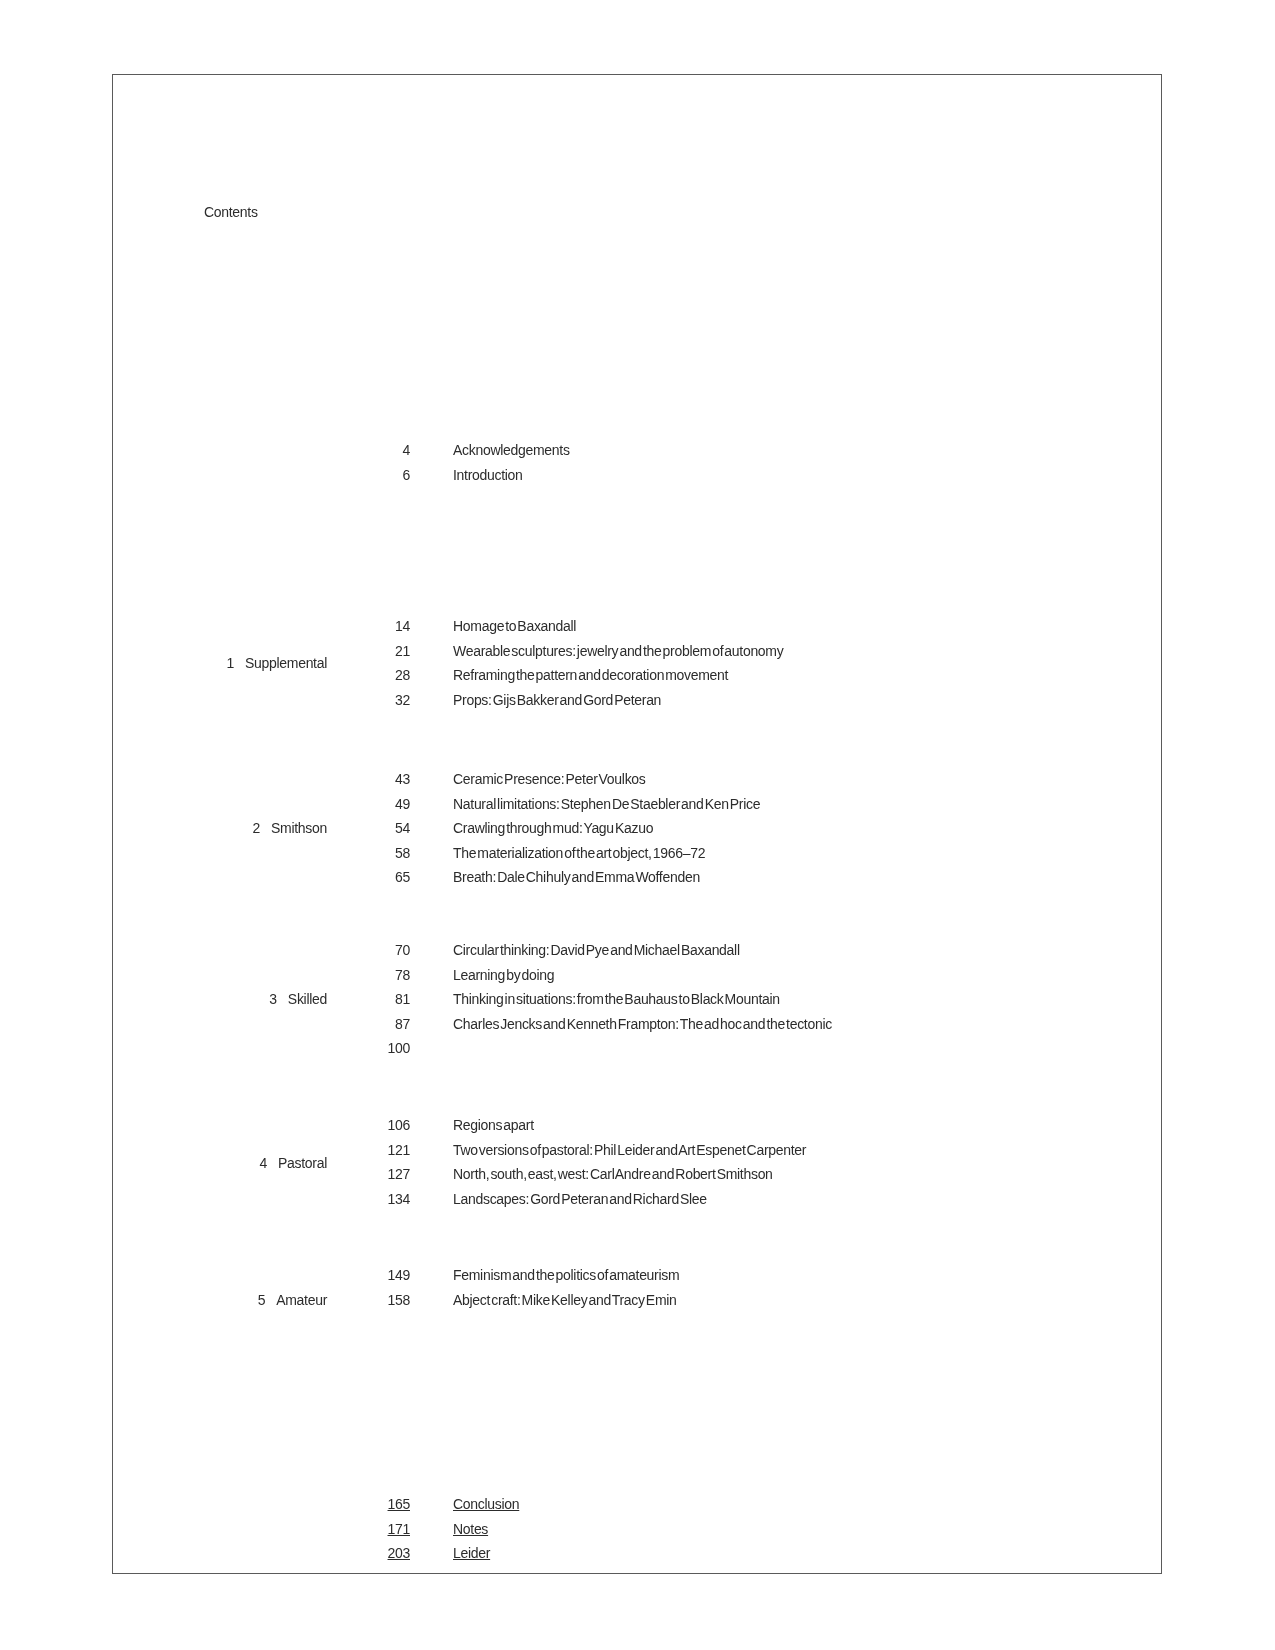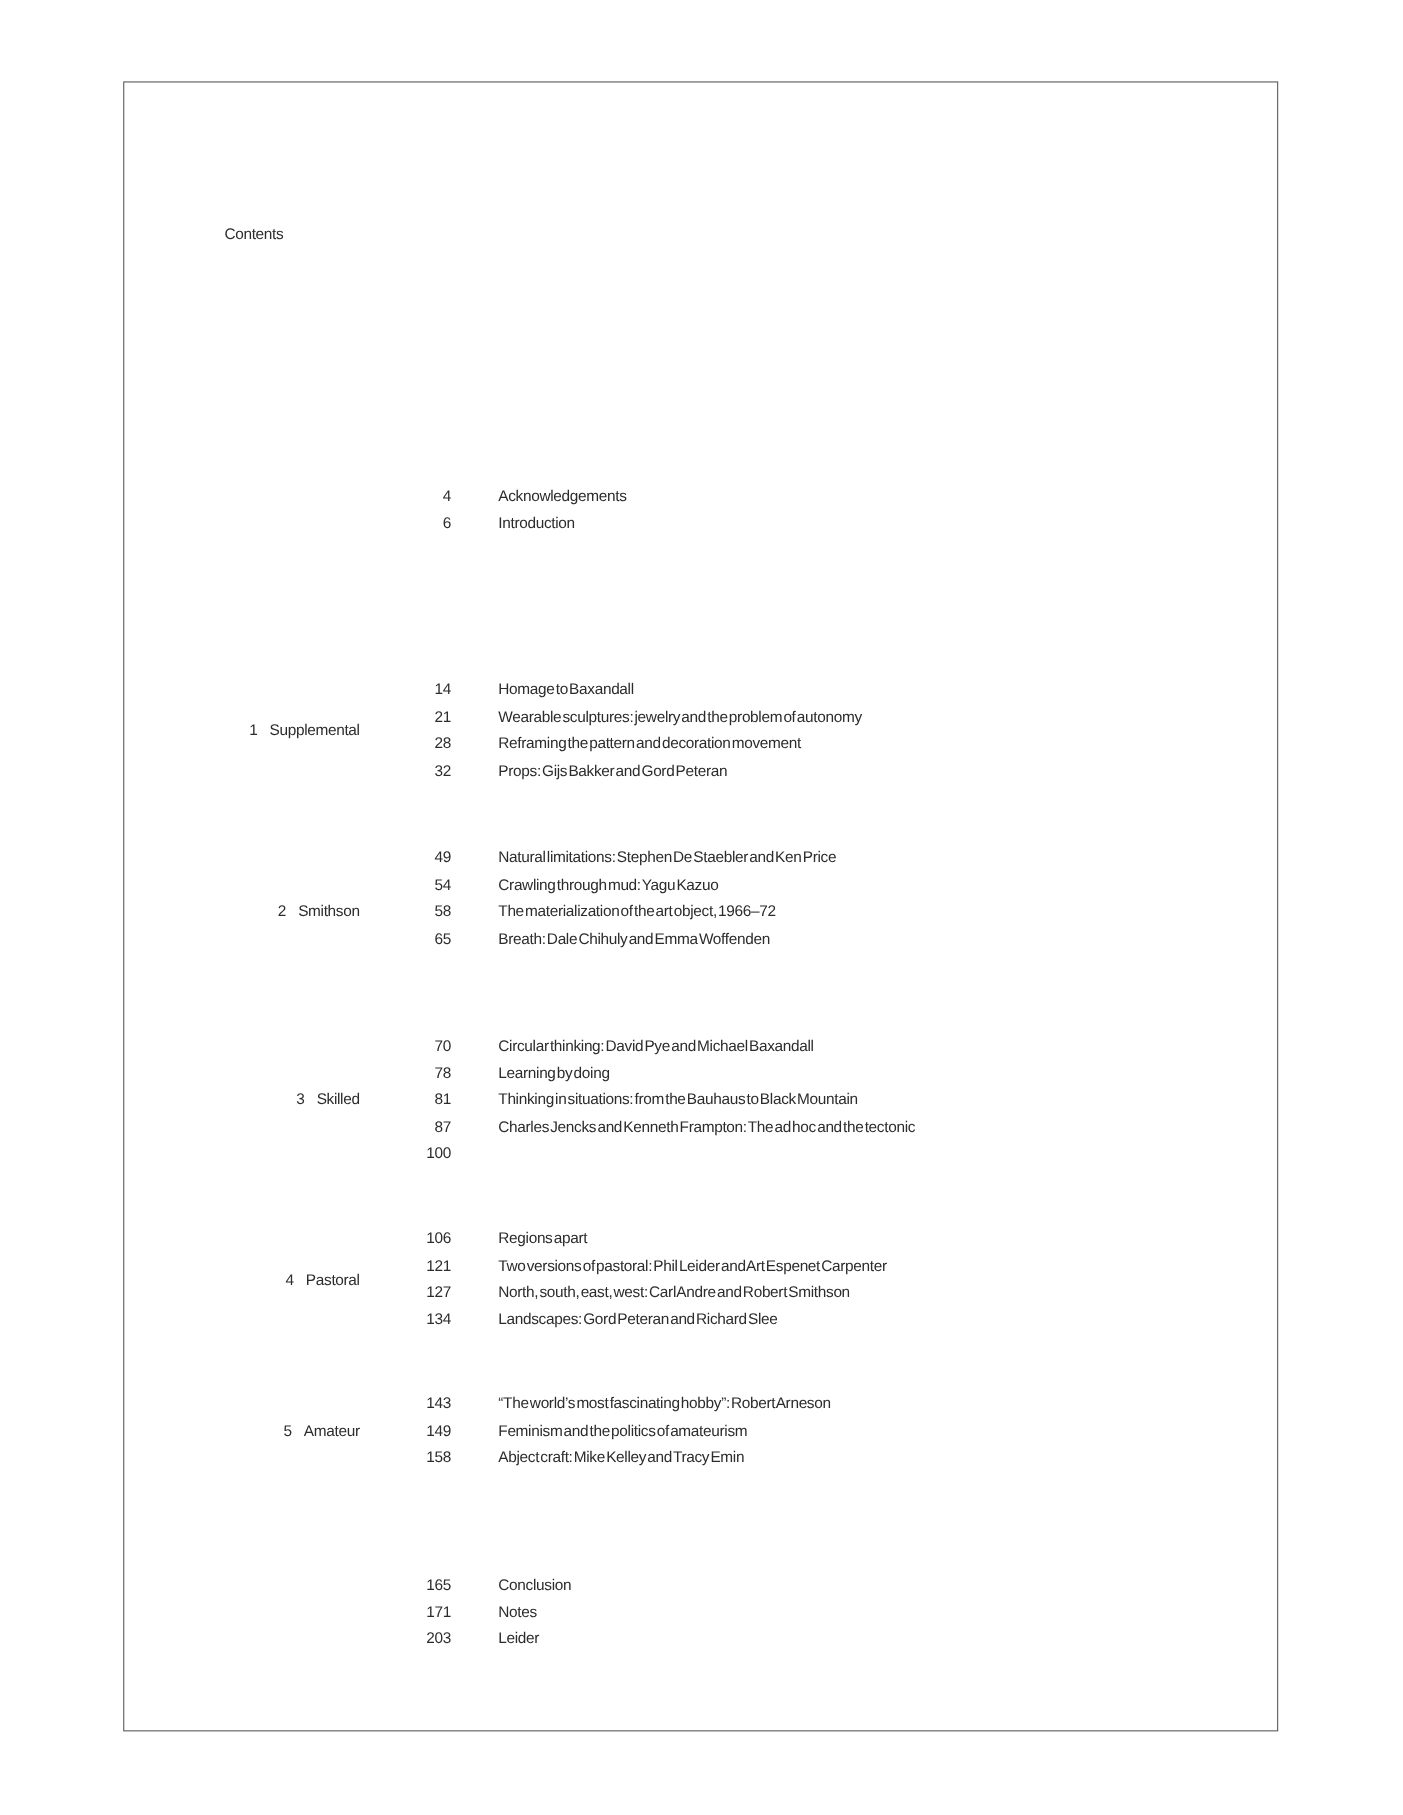--- a/index.html
+++ b/index.html
@@ -66,21 +66,21 @@
   }
   .section-num {
     margin-right: 11px;
   }
   .g0 { top: 438px; }
   .g1 { top: 614px; }
   .g2 { top: 767px; }
   .g3 { top: 938px; }
   .g4 { top: 1113px; }
   .g5 { top: 1263px; }
-  .g6 { top: 1428px; }
+  .g6 { top: 1492px; text-decoration: underline; }
   .s1 { top: 651px; }
   .s2 { top: 816px; }
   .s3 { top: 987px; }
   .s4 { top: 1151px; }
   .s5 { top: 1288px; }
 </style>
 </head>
 <body>
 
 <div class="page-border"></div>
@@ -122,20 +122,24 @@
   </div>
 </div>
 
 <div class="section-label s2 txt">
   <span class="section-num">2</span>
   <span class="section-name">Smithson</span>
 </div>
 
 <div class="toc-group g2">
   <div class="toc-entry txt">
+    <span class="entry-num">43</span>
+    <span class="entry-title">Ceramic Presence: Peter Voulkos</span>
+  </div>
+  <div class="toc-entry txt">
     <span class="entry-num">49</span>
     <span class="entry-title">Natural limitations: Stephen De Staebler and Ken Price</span>
   </div>
   <div class="toc-entry txt">
     <span class="entry-num">54</span>
     <span class="entry-title">Crawling through mud: Yagu Kazuo</span>
   </div>
   <div class="toc-entry txt">
     <span class="entry-num">58</span>
     <span class="entry-title">The materialization of the art object, 1966–72</span>
@@ -197,24 +201,20 @@
   </div>
 </div>
 
 <div class="section-label s5 txt">
   <span class="section-num">5</span>
   <span class="section-name">Amateur</span>
 </div>
 
 <div class="toc-group g5">
   <div class="toc-entry txt">
-    <span class="entry-num">143</span>
-    <span class="entry-title">“The world’s most fascinating hobby”: Robert Arneson</span>
-  </div>
-  <div class="toc-entry txt">
     <span class="entry-num">149</span>
     <span class="entry-title">Feminism and the politics of amateurism</span>
   </div>
   <div class="toc-entry txt">
     <span class="entry-num">158</span>
     <span class="entry-title">Abject craft: Mike Kelley and Tracy Emin</span>
   </div>
 </div>
 
 <div class="toc-group g6">

